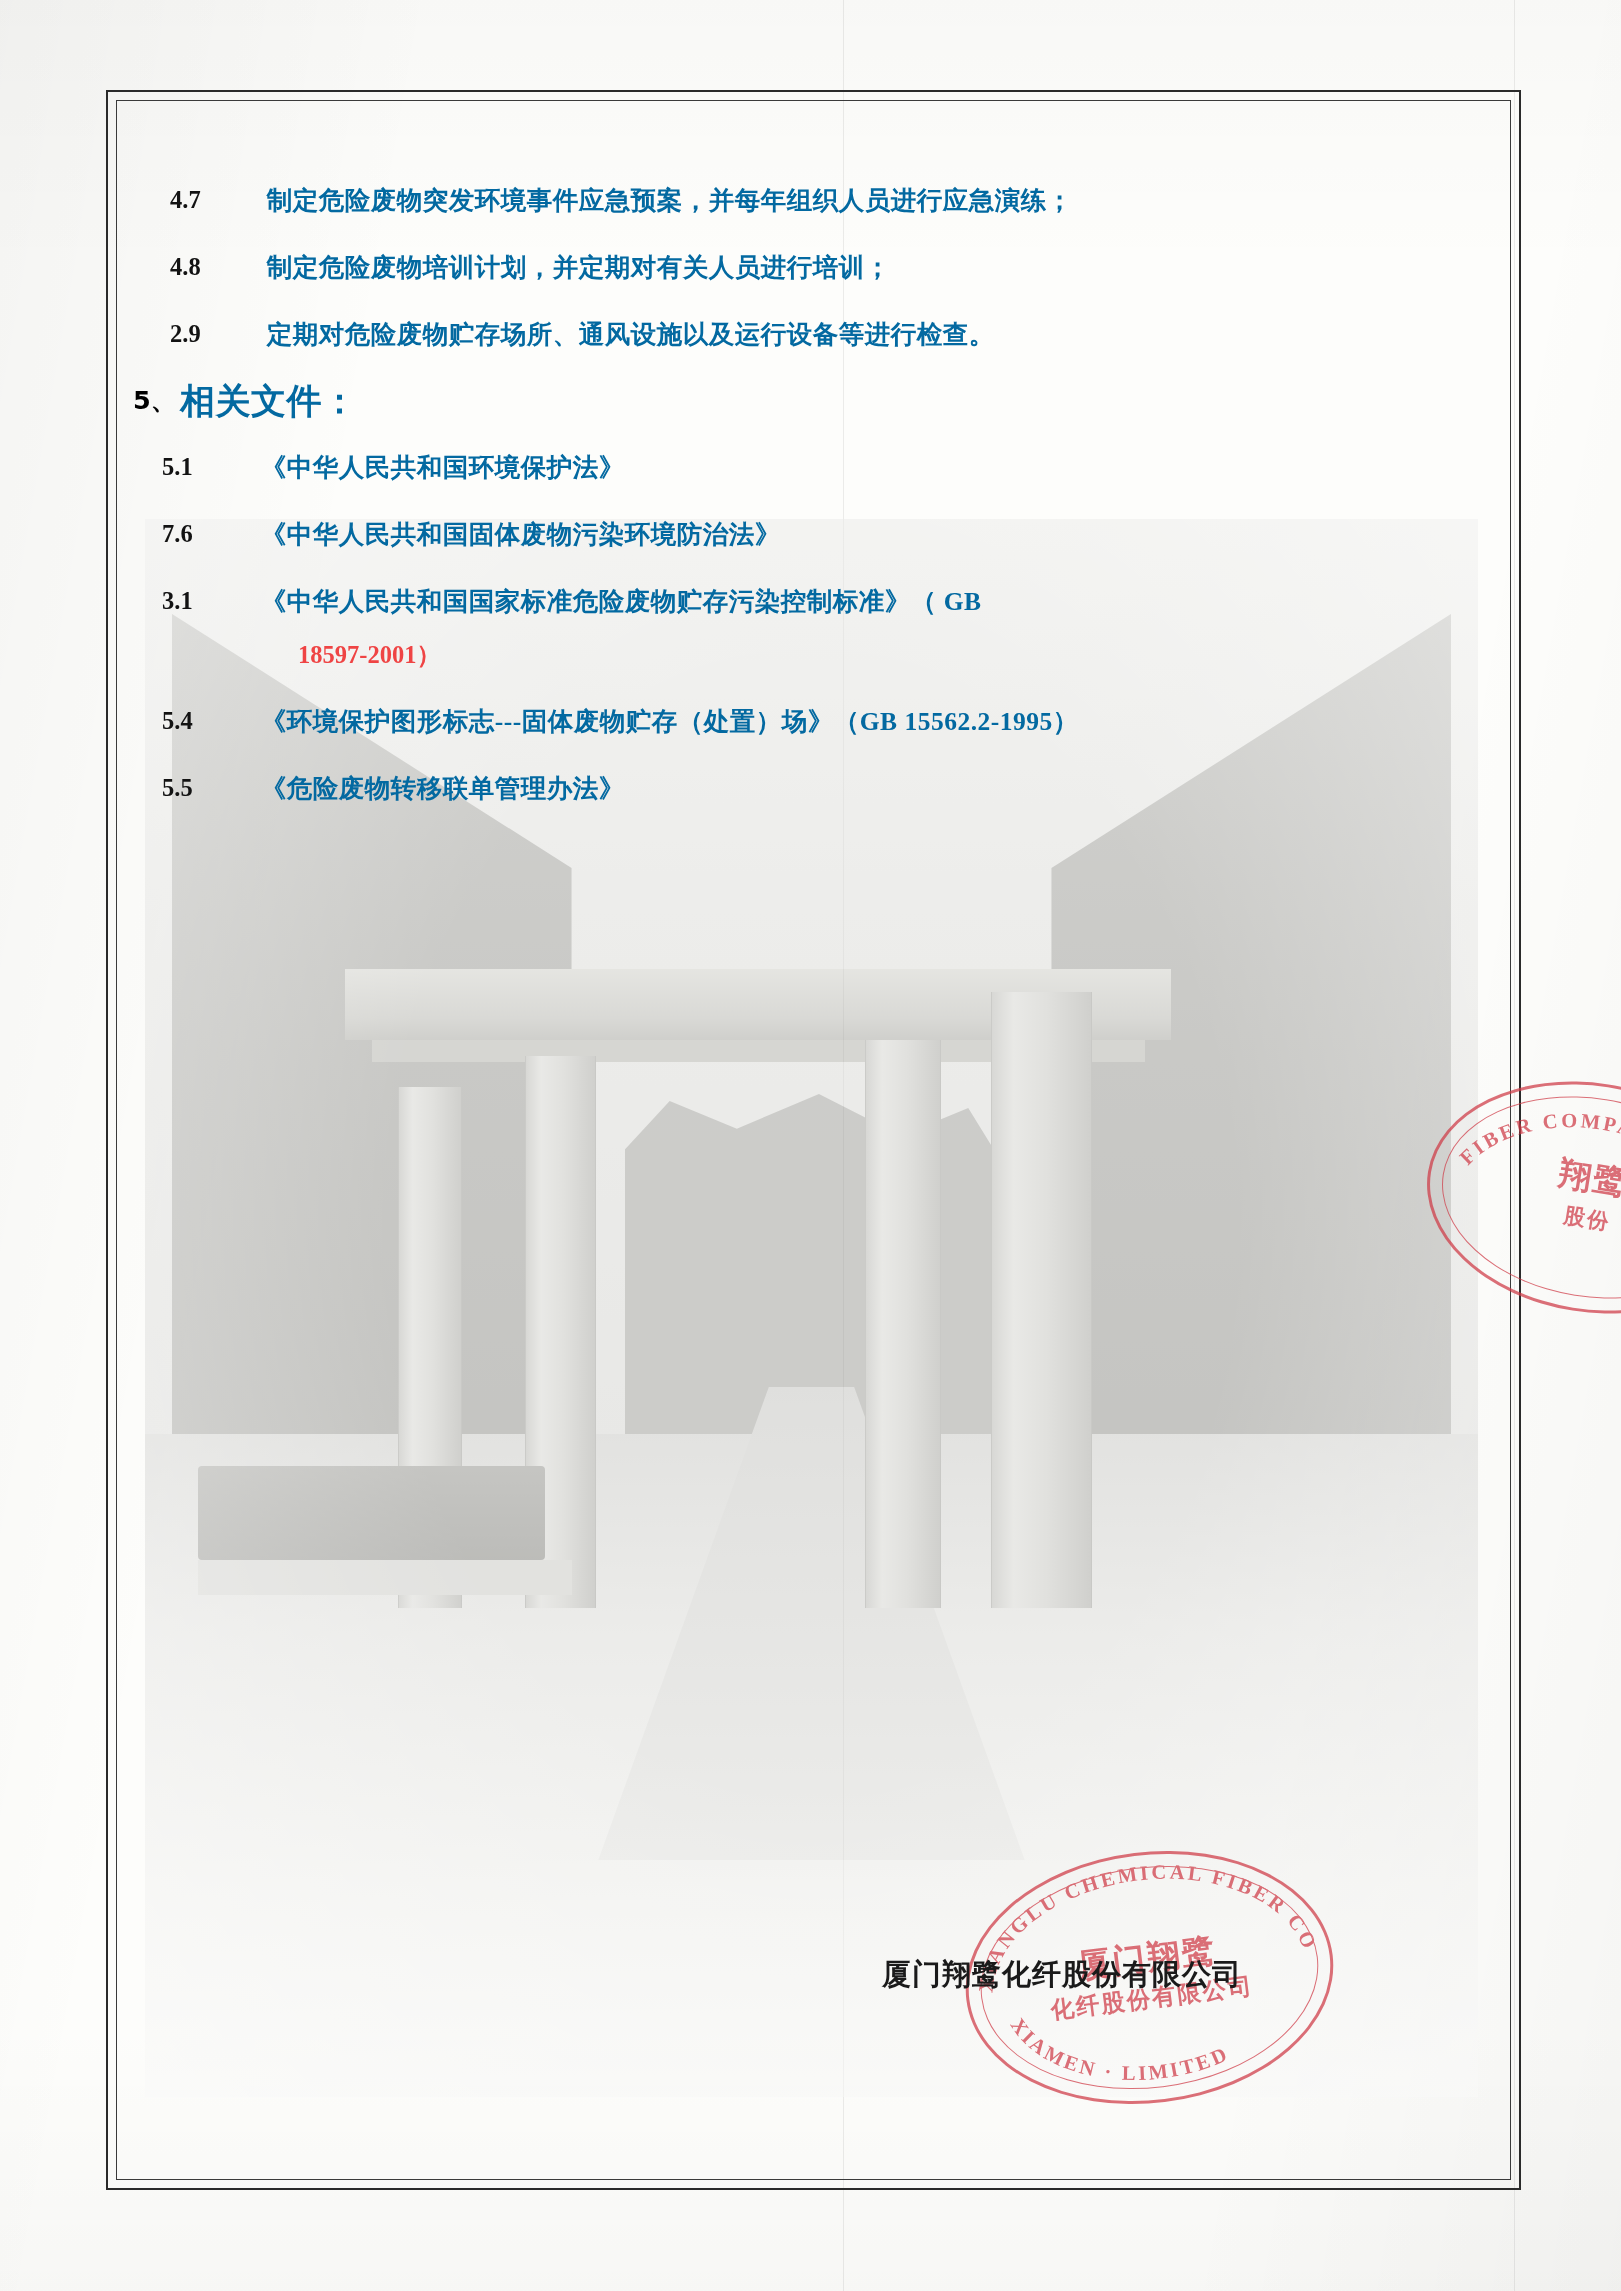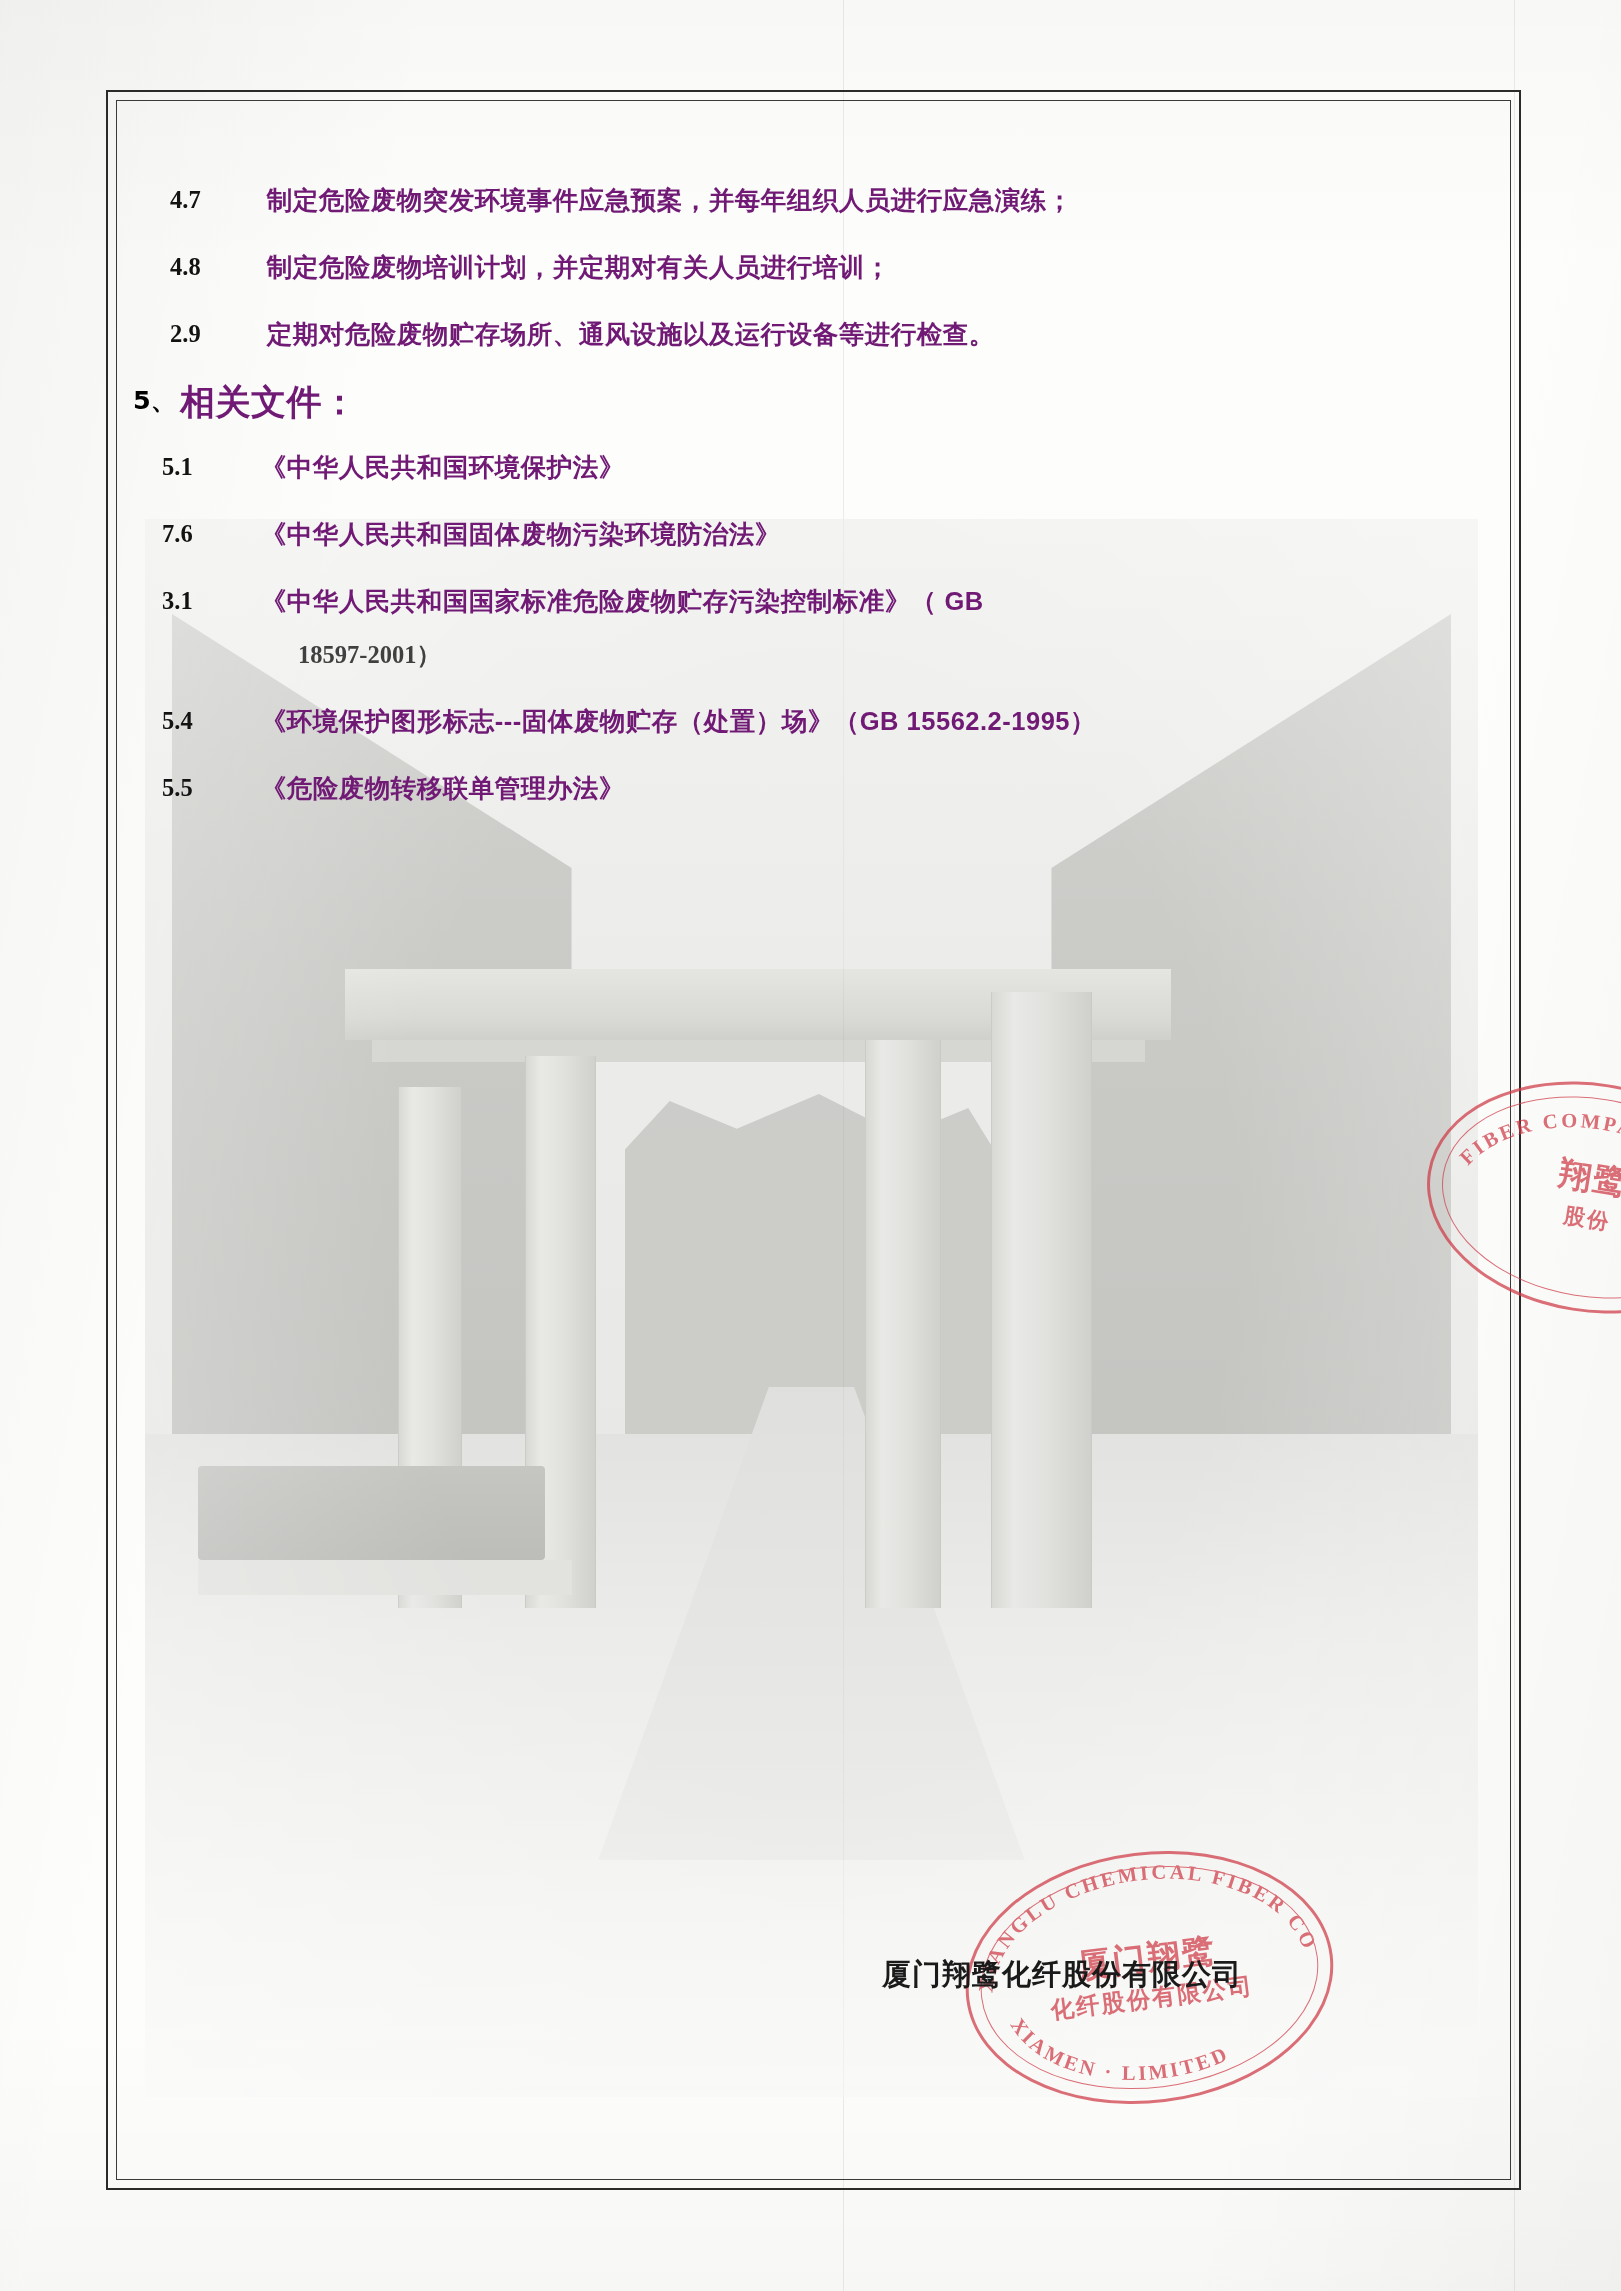--- a/index.html
+++ b/index.html
@@ -73,26 +73,26 @@
     gap: 36px;
   }
   .num {
     font-family: "Liberation Serif", "DejaVu Serif", serif;
     font-weight: bold;
     font-size: 24.5px;
     line-height: 37px;
     flex: 0 0 auto;
   }
   .txt {
-    font-family: Liberation Sans, sans-serif;
+    font-family: Liberation Serif, serif;
     font-size: 25.5px;
     line-height: 39px;
     font-weight: bold;
     letter-spacing: 0.5px;
-    color: #701a75;
+    color: #0369a1;
   }
 
   
   .lvl-sub .num { width: 84px; padding-left: 37px; box-sizing: border-box; }
   .lvl-sub .txt { padding-left: 13.7px; }
 
   .sect-head {
     display: flex;
     align-items: flex-start;
     margin-bottom: 26.5px;
@@ -110,21 +110,21 @@
   .lvl-ref .txt { padding-left: 7.8px; }
 
   .cont-line {
     padding-left: 165px;
     font-family: "DejaVu Sans", "Liberation Sans", sans-serif;
     font-size: 24.5px;
     font-weight: bold;
     line-height: 39px;
     margin-top: -13.7px;
     margin-bottom: 28px;
-    color: #404040;
+    color: #ef4444;
   }
   .mono-gb {
     font-family: "Liberation Serif", "DejaVu Serif", serif;
     font-weight: bold;
     font-size: 24.5px;
   }
 
   
   .photo {
     position: absolute;

